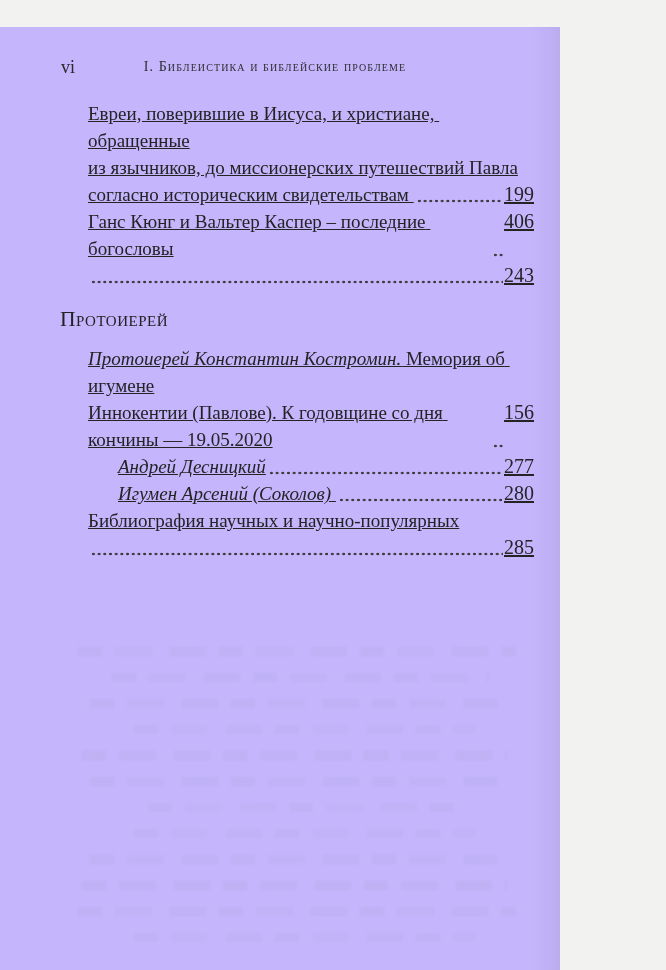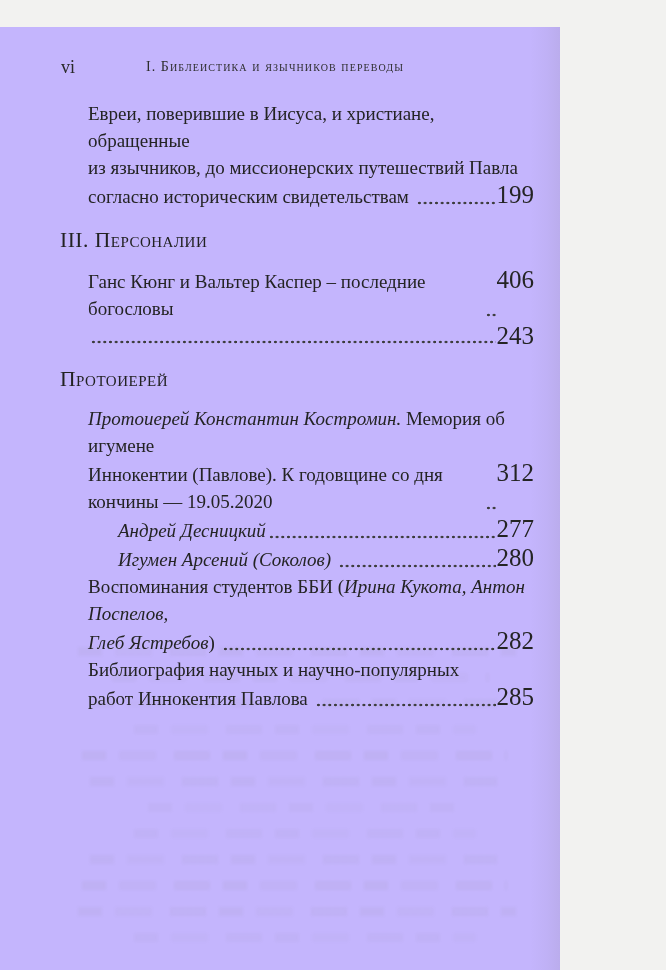--- a/index.html
+++ b/index.html
@@ -32,32 +32,32 @@
     text-align:center;
     font-variant:small-caps; letter-spacing:1.1px;
     font-size:14px; color:#2e2e2e;
   }
   .toc { position:relative; margin:17px 26px 0 60px; z-index:2; }
   .section-heading {
     font-variant:small-caps; font-weight:normal;
     font-size:21.5px; letter-spacing:0.5px;
     color:#222; margin:15px 0 11px 0; line-height:30px;
   }
-  .entry { margin-left:28px; font-size:19px; line-height:27px; color:#242424; }
+  .entry { margin-left:28px; font-size:19px; line-height:27px; color:#242424;text-decoration:underline; }
   .entry.sub { margin-left:58px; }
   .line { display:flex; align-items:baseline; }
   .seg { white-space:pre-wrap; }
   .seg.italic { font-style:italic; }
   .dots {
     flex:1 1 auto; min-width:10px; align-self:flex-end;
     height:6px; margin:0 1px 4px 3px;
     background-image:radial-gradient(circle at 2.5px 3px, #3c3c3c 1.15px, rgba(0,0,0,0) 1.6px);
     background-size:5.7px 6px; background-repeat:repeat-x;
   }
-  .page-ref { font-size:25px; color:#242424; }
+  .page-ref { font-size:20px; color:#242424; }
   
   .ghost {
     position:absolute; left:78px; right:44px; top:620px; height:320px;
     z-index:1; pointer-events:none;
   }
   .ghost-line {
     height:9px; margin-bottom:17px; filter:blur(1.4px); opacity:.55;
     background:repeating-linear-gradient(90deg,
       rgba(110,105,95,0.10) 0 24px, rgba(0,0,0,0) 24px 37px,
       rgba(110,105,95,0.07) 37px 74px, rgba(0,0,0,0) 74px 92px,
@@ -69,41 +69,40 @@
   .ghost-line:nth-child(5n)  { margin-left:4px;  width:97%; opacity:.6; }
   .ghost-line:nth-child(7n)  { margin-left:70px; width:72%; opacity:.38; }
 </style>
 </head>
 <body>
 
 <div class="page">
 
   <div class="page-header">
     <span class="folio">vi</span>
-    <span class="running-title">I. Библеистика и язычников переводы</span>
+    <span class="running-title">I. Библеистика и библейские проблеме</span>
   </div>
 
   <main class="toc">
       <section class="toc-section">
         <div class="entry">
           <div class="line">
             <span class="line-text"><span class="seg">Евреи, поверившие в Иисуса, и христиане, обращенные</span></span>
           </div>
           <div class="line">
             <span class="line-text"><span class="seg">из язычников, до миссионерских путешествий Павла</span></span>
           </div>
           <div class="line">
             <span class="line-text"><span class="seg">согласно историческим свидетельствам </span></span>
             <span class="dots"></span>
             <span class="page-ref">199</span>
           </div>
         </div>
       </section>
       <section class="toc-section">
-        <h2 class="section-heading">III. Персоналии</h2>
         <div class="entry">
           <div class="line">
             <span class="line-text"><span class="seg">Ганс Кюнг и Вальтер Каспер – последние богословы</span></span>
             <span class="dots"></span>
             <span class="page-ref">406</span>
           </div>
         </div>
         <div class="entry">
           <div class="line">
             <span class="dots"></span>
@@ -113,53 +112,42 @@
       </section>
       <section class="toc-section">
         <h2 class="section-heading">Протоиерей</h2>
         <div class="entry">
           <div class="line">
             <span class="line-text"><span class="seg italic">Протоиерей Константин Костромин.</span><span class="seg"> Мемория об игумене</span></span>
           </div>
           <div class="line">
             <span class="line-text"><span class="seg">Иннокентии (Павлове). К годовщине со дня кончины — 19.05.2020</span></span>
             <span class="dots"></span>
-            <span class="page-ref">312</span>
+            <span class="page-ref">156</span>
           </div>
         </div>
         <div class="entry sub">
           <div class="line">
             <span class="line-text"><span class="seg italic">Андрей Десницкий</span></span>
             <span class="dots"></span>
             <span class="page-ref">277</span>
           </div>
         </div>
         <div class="entry sub">
           <div class="line">
             <span class="line-text"><span class="seg italic">Игумен Арсений (Соколов)</span><span class="seg"> </span></span>
             <span class="dots"></span>
             <span class="page-ref">280</span>
           </div>
         </div>
         <div class="entry">
           <div class="line">
-            <span class="line-text"><span class="seg">Воспоминания студентов ББИ (</span><span class="seg italic">Ирина Кукота, Антон Поспелов,</span></span>
-          </div>
-          <div class="line">
-            <span class="line-text"><span class="seg italic">Глеб Ястребов</span><span class="seg">) </span></span>
-            <span class="dots"></span>
-            <span class="page-ref">282</span>
-          </div>
-        </div>
-        <div class="entry">
-          <div class="line">
             <span class="line-text"><span class="seg">Библиография научных и научно-популярных</span></span>
           </div>
           <div class="line">
-            <span class="line-text"><span class="seg">работ Иннокентия Павлова </span></span>
             <span class="dots"></span>
             <span class="page-ref">285</span>
           </div>
         </div>
       </section>
     </main>
 
   <div class="ghost">
     <div class="ghost-line"></div>
     <div class="ghost-line"></div>

